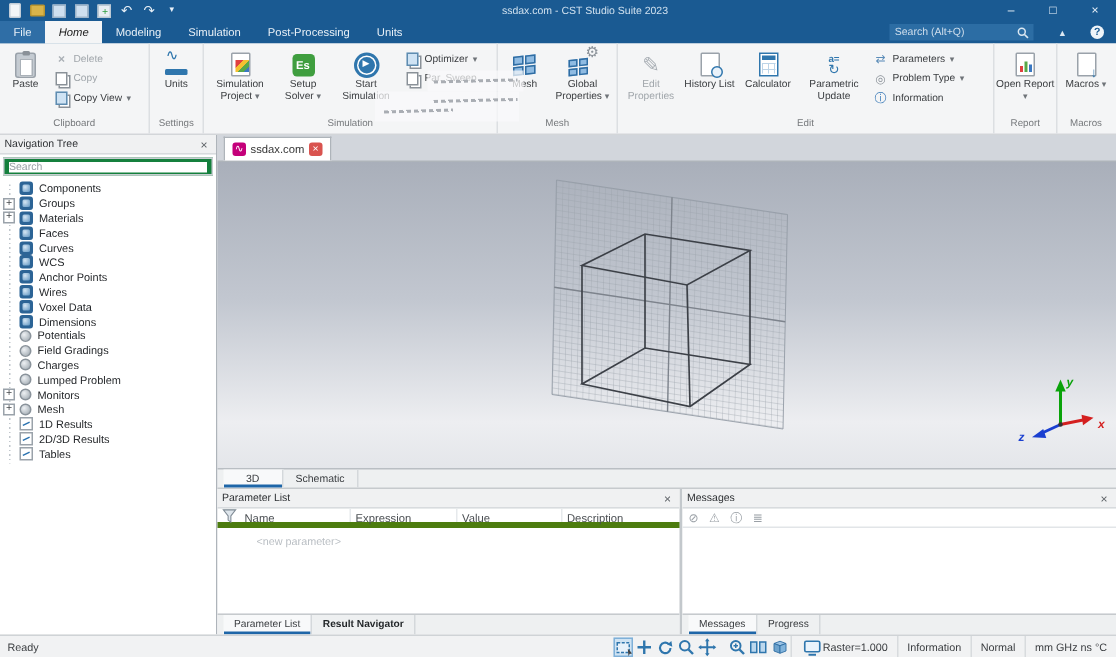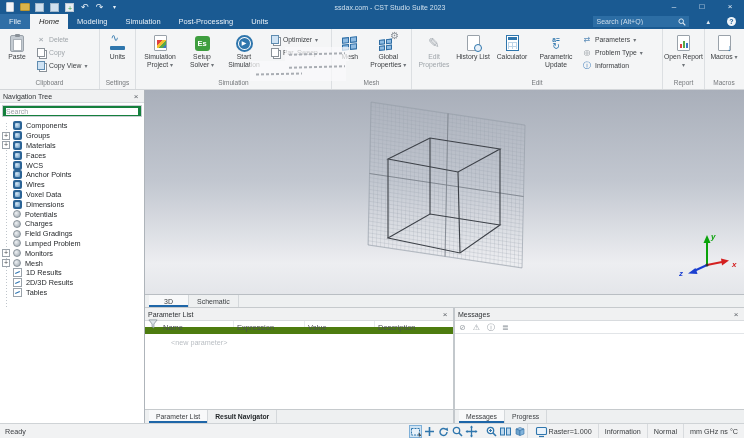--- a/index.html
+++ b/index.html
@@ -113,21 +113,21 @@
   .dt-ico { width:9px; height:9px; border-radius:2px; background:#c4007a; color:#fff; font-size:7px; line-height:9px; text-align:center; }
   .dt-close { width:9px; height:9px; background:#d9534f; border-radius:2px; color:#fff; font-size:7px; line-height:9px; text-align:center; }
   .viewport { position:relative; height:204px; background:linear-gradient(180deg,#a9afba 0%,#c2c7d0 45%,#edeef1 85%,#e4e6ea 100%); overflow:hidden; }
   .viewtabs { height:14px; background:#eef0f1; border-top:1px solid #b9bec3; border-bottom:1px solid #c6cacd; display:flex; align-items:stretch; padding-left:4px; }
   .vtab { min-width:40px; text-align:center; font-size:7px; line-height:13px; color:#3a3d40; padding:0 8px; border-right:1px solid #d4d8db; }
   .vtab.sel { background:#f8f9fa; box-shadow:inset 0 -2px 0 #1e66a8; }
   
   .bpanels { flex:1; display:flex; }
   .ppanel { width:310px; border-right:2px solid #c3c8cc; background:#fff; display:flex; flex-direction:column; }
   .mpanel { flex:1; background:#fff; display:flex; flex-direction:column; }
-  .tblhead { height:13px; display:flex; align-items:center; border-bottom:7px solid #4d7c0f; color:#4a4e52; }
+  .tblhead { height:13px; display:flex; align-items:center; border-bottom:4px solid #4d7c0f; color:#4a4e52; }
   .tblhead .col { border-right:1px solid #e6e9ec; padding-left:3px; height:100%; line-height:13px; }
   .funnel { width:15px; display:flex; justify-content:center; }
   .newrow { padding:4px 0 0 26px; color:#b9bec3; font-size:7.2px; }
   .pfill { flex:1; }
   .ptabs { height:14px; border-top:1px solid #c6cacd; background:#eef0f1; display:flex; align-items:stretch; padding-left:4px; }
   .ptab { padding:0 7px; font-size:6.8px; line-height:13px; color:#3a3d40; border-right:1px solid #d4d8db; }
   .ptab.sel { background:#f8f9fa; box-shadow:inset 0 -2px 0 #1e66a8; }
   .ptab.bold { font-weight:bold; color:#1f2326; }
   .msgbar { height:13px; display:flex; align-items:center; gap:7px; padding-left:4px; border-bottom:1px solid #e2e5e8; color:#9aa0a6; font-size:8px; }
   
@@ -436,20 +436,25 @@
           <span class="tlabel">Materials</span>
         </div>
       <div class="trow">
           <span class="tsp"></span>
           <span class="tico blue"></span>
           <span class="tlabel">Faces</span>
         </div>
       <div class="trow">
           <span class="tsp"></span>
           <span class="tico blue"></span>
+          <span class="tlabel">Curves</span>
+        </div>
+      <div class="trow">
+          <span class="tsp"></span>
+          <span class="tico blue"></span>
           <span class="tlabel">WCS</span>
         </div>
       <div class="trow">
           <span class="tsp"></span>
           <span class="tico blue"></span>
           <span class="tlabel">Anchor Points</span>
         </div>
       <div class="trow">
           <span class="tsp"></span>
           <span class="tico blue"></span>
@@ -466,26 +471,26 @@
           <span class="tlabel">Dimensions</span>
         </div>
       <div class="trow">
           <span class="tsp"></span>
           <span class="tico gray"></span>
           <span class="tlabel">Potentials</span>
         </div>
       <div class="trow">
           <span class="tsp"></span>
           <span class="tico gray"></span>
+          <span class="tlabel">Field Gradings</span>
+        </div>
+      <div class="trow">
+          <span class="tsp"></span>
+          <span class="tico gray"></span>
           <span class="tlabel">Charges</span>
-        </div>
-      <div class="trow">
-          <span class="tsp"></span>
-          <span class="tico gray"></span>
-          <span class="tlabel">Field Gradings</span>
         </div>
       <div class="trow">
           <span class="tsp"></span>
           <span class="tico gray"></span>
           <span class="tlabel">Lumped Problem</span>
         </div>
       <div class="trow">
           <span class="texp"></span>
           <span class="tico gray"></span>
           <span class="tlabel">Monitors</span>
@@ -507,20 +512,27 @@
         </div>
       <div class="trow">
           <span class="tsp"></span>
           <span class="tico chart"></span>
           <span class="tlabel">Tables</span>
         </div>
     </div>
   </div>
 
   <div class="docarea">
+    <div class="doctabs">
+      <div class="doctab">
+        <span class="dt-ico">∿</span>
+        <span>ssdax.com</span>
+        <span class="dt-close">×</span>
+      </div>
+    </div>
 
     <div class="viewport">
       <svg width="599" height="204" viewBox="0 0 599 204">
         <defs>
           <pattern id="gridpat" width="4.05" height="3.95" patternUnits="userSpaceOnUse" patternTransform="matrix(1,0.149,-0.021,1,226,12)">
             <path d="M0,0 H4.05 M0,0 V3.95" stroke="#98a0aa" stroke-width="0.45" fill="none"></path>
           </pattern>
         </defs>
 
         <polygon points="226,12 380,35 377,178 223,155" fill="url(#gridpat)" stroke="#949ca6" stroke-width="0.6"></polygon>

